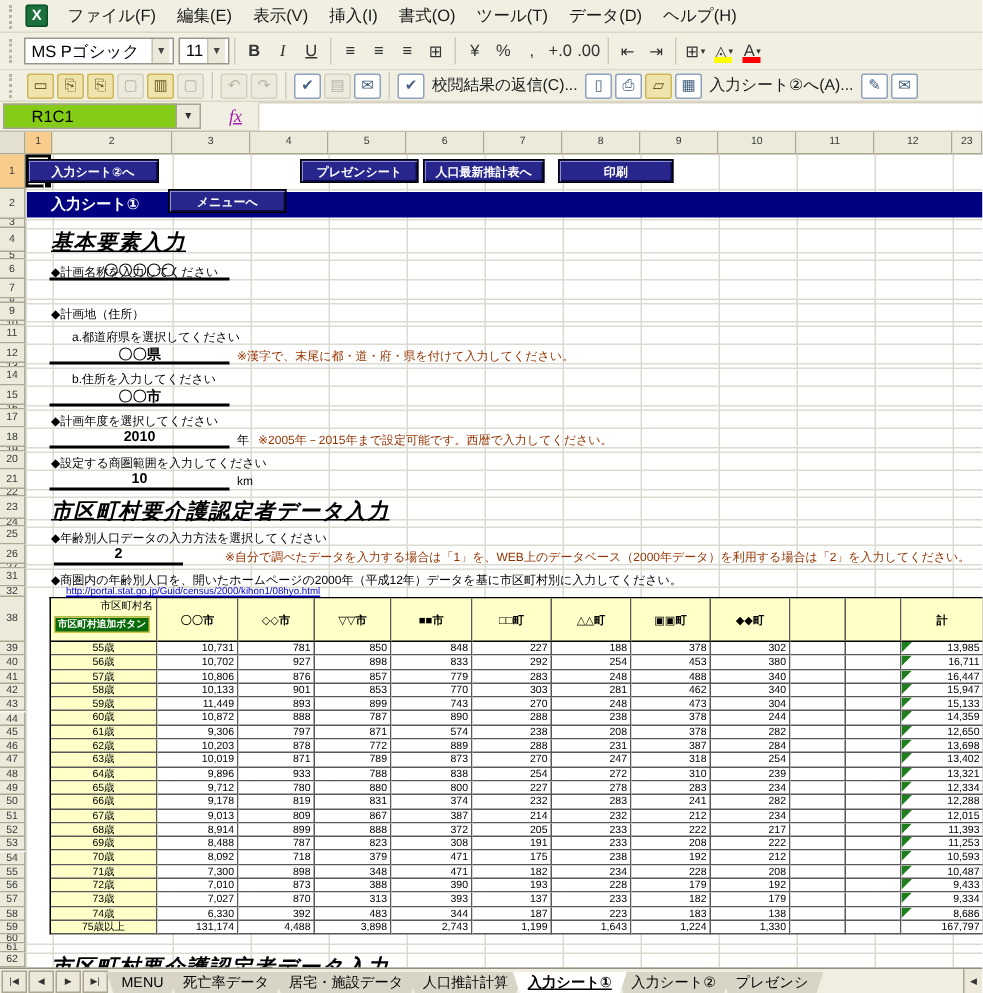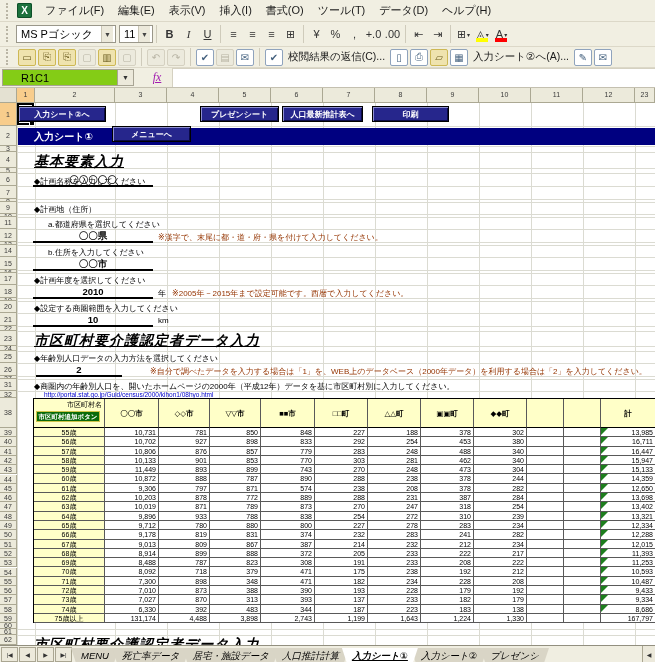--- a/index.html
+++ b/index.html
@@ -70,21 +70,21 @@
   .cornerhd{font-size:7px;text-align:right;padding:1px 2px 0 0;}
   .addbtn{margin:2px auto 0;width:62px;background:#0a6b0a;border:1px solid #cfc548;color:#fff;font-size:6.5px;
           line-height:9px;text-align:center;font-weight:bold;}
   .tri{position:absolute;left:0;top:0;width:0;height:0;border-top:7px solid #1e7e1e;border-right:7px solid transparent;}
   
   #tabbar{position:absolute;left:0;top:645px;width:655px;height:17px;background:#f0eee1;border-top:1px solid #928f7f;
           display:flex;align-items:stretch;z-index:6;overflow:hidden;}
   .tnav{width:15px;margin:1px 0 1px 1px;background:#ece9db;border:1px solid #aaa692;font-size:6px;color:#333;
         display:flex;align-items:center;justify-content:center;}
   .tab{height:15px;line-height:15px;margin-top:1px;padding:0 10px;font-size:9.5px;background:#d9d5c6;color:#000;
-       clip-path:polygon(0 0,100% 0,calc(100% - 5px) 100%,5px 100%);margin-left:-7px;white-space:nowrap;font-style:italic;}
+       clip-path:polygon(0 0,100% 0,calc(100% - 5px) 100%,5px 100%);margin-left:-7px;white-space:nowrap;}
   .tab.active{background:#fff;font-weight:bold;z-index:2;text-decoration:underline;}
   #tabscroll{margin-left:auto;width:12px;background:#ece9db;border-left:1px solid #aaa692;font-size:6px;
              display:flex;align-items:center;justify-content:center;color:#333;}
 </style>
 </head>
 <body>
 
 <div class="bar" id="menubar">
   <span class="grip"></span>
   <span class="appicon">X</span>

